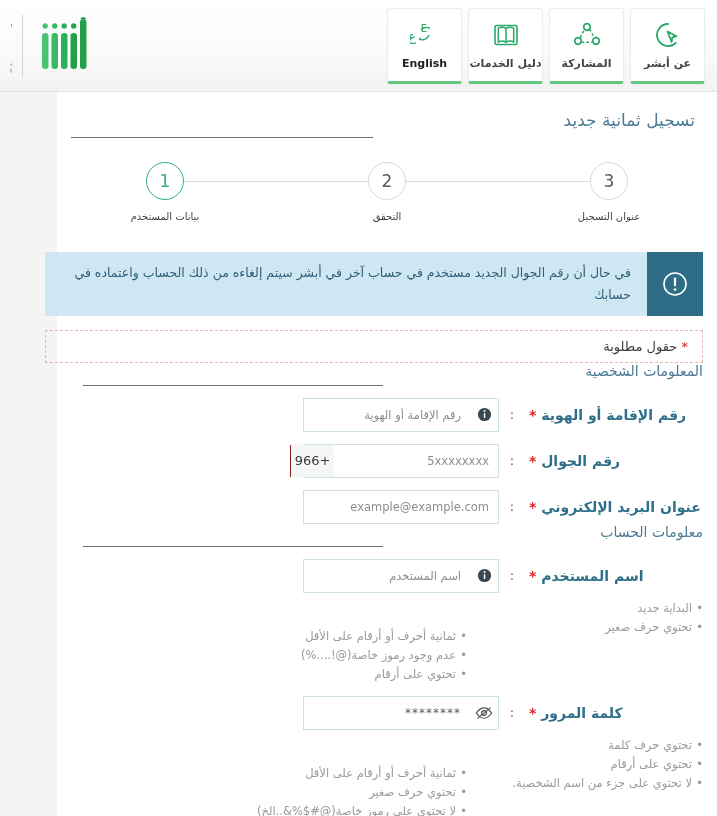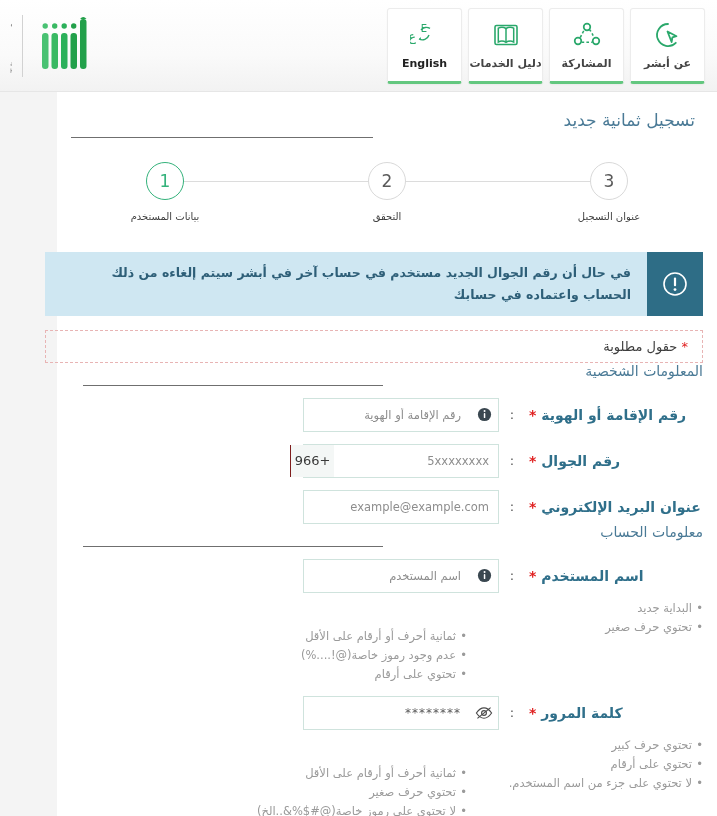--- a/index.html
+++ b/index.html
@@ -153,21 +153,20 @@
   }
   .alert-body {
     flex: 1;
     background: #cfe7f2;
     color: #2e5f78;
     font-size: 12.5px;
     line-height: 1.75;
     padding: 10px 16px;
     display: flex; align-items: center;
     text-align: right;
-    font-weight: bold;
   }
 
   
   .required-note {
     margin: 14px 0 0 0;
     width: 658px;
     border: 1px dashed #e8b4b4;
     padding: 8px 14px;
     text-align: right;
     font-size: 13px;
@@ -535,23 +534,23 @@
               <circle cx="9" cy="7" r="2.4" fill="none" stroke="#4a4a4a" stroke-width="1.15"></circle>
               <path d="M2.4 12.4 L15.6 1.6" stroke="#4a4a4a" stroke-width="1.15"></path>
             </svg>
           </span>
           <span class="pw-dots">********</span>
         </div>
       </div>
 
       <div class="hints">
         <div class="col left">
-          <div class="hint">تحتوي حرف كبير</div>
+          <div class="hint">تحتوي حرف كلمة</div>
           <div class="hint">تحتوي على أرقام</div>
-          <div class="hint">لا تحتوي على جزء من اسم المستخدم.</div>
+          <div class="hint">لا تحتوي على جزء من اسم الشخصية.</div>
         </div>
         <div class="col right">
           <div class="hint">ثمانية أحرف أو أرقام على الأقل</div>
           <div class="hint">تحتوي حرف صغير</div>
           <div class="hint">لا تحتوي على رموز خاصة(@#$%&amp;..الخ)</div>
         </div>
       </div>
 
       <div class="scroll-gap"></div>
 

